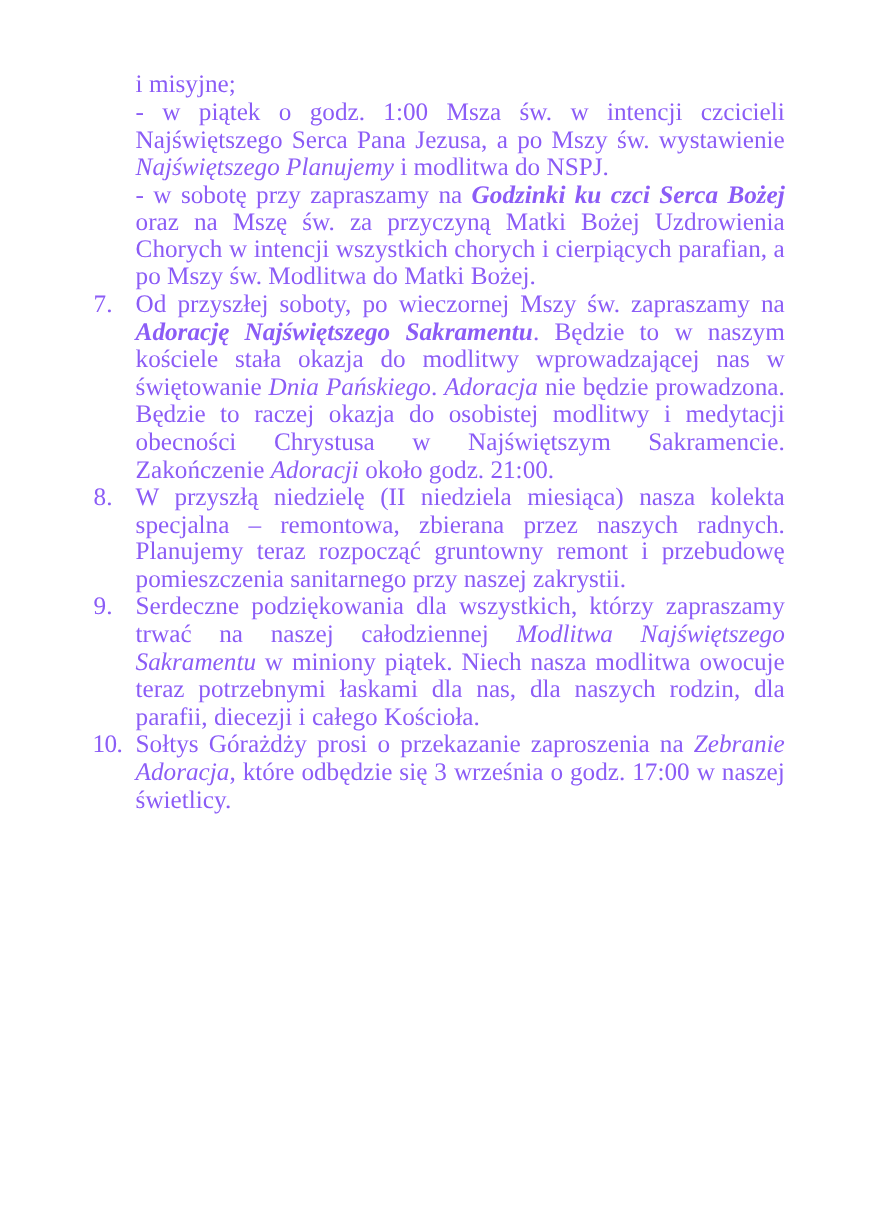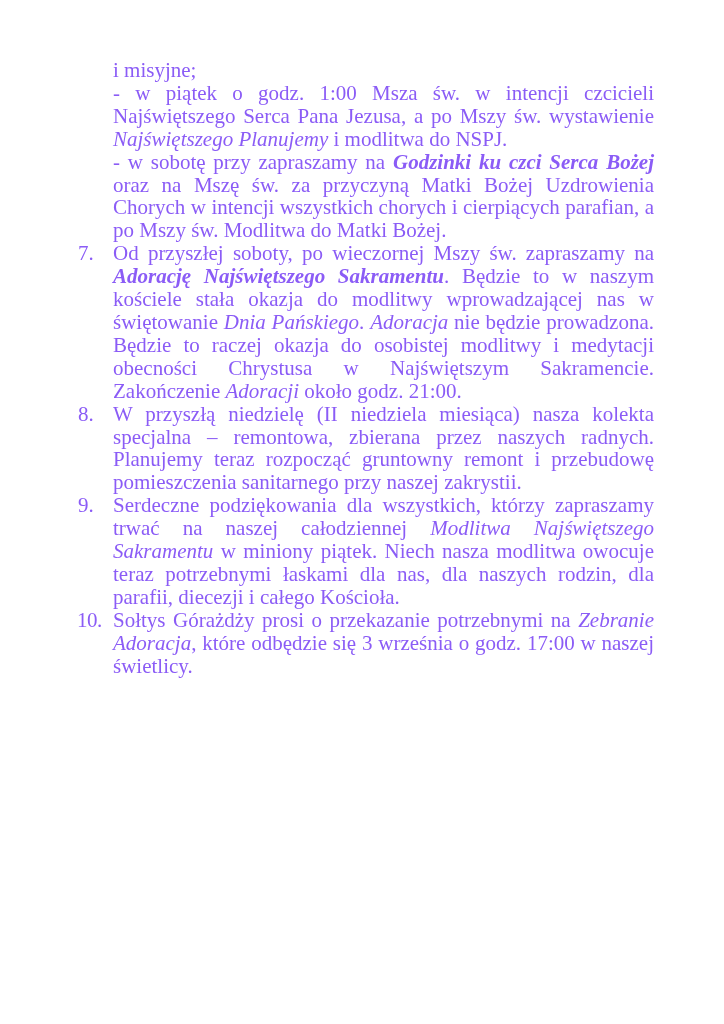--- a/index.html
+++ b/index.html
@@ -41,17 +41,17 @@
 
     <div class="item">
       <span class="num">8.</span><span>W przyszłą niedzielę (II niedziela miesiąca) nasza kolekta specjalna – remontowa, zbierana przez naszych radnych. Planujemy teraz rozpocząć gruntowny remont i przebudowę pomieszczenia sanitarnego przy naszej zakrystii.</span>
     </div>
 
     <div class="item">
       <span class="num">9.</span><span>Serdeczne podziękowania dla wszystkich, którzy zapraszamy trwać na naszej całodziennej </span><i>Modlitwa Najświętszego Sakramentu</i><span> w miniony piątek. Niech nasza modlitwa owocuje teraz potrzebnymi łaskami dla nas, dla naszych rodzin, dla parafii, diecezji i całego Kościoła.</span>
     </div>
 
     <div class="item">
-      <span class="num wide">10.</span><span>Sołtys Górażdży prosi o przekazanie potrzebnymi na </span><i>Zebranie Adoracja</i><span>, które odbędzie się 3 września o godz. 17:00 w naszej świetlicy.</span>
+      <span class="num wide">10.</span><span>Sołtys Górażdży prosi o przekazanie zaproszenia na </span><i>Zebranie Adoracja</i><span>, które odbędzie się 3 września o godz. 17:00 w naszej świetlicy.</span>
     </div>
 
   </div>
 </div>
 
 </body></html>

